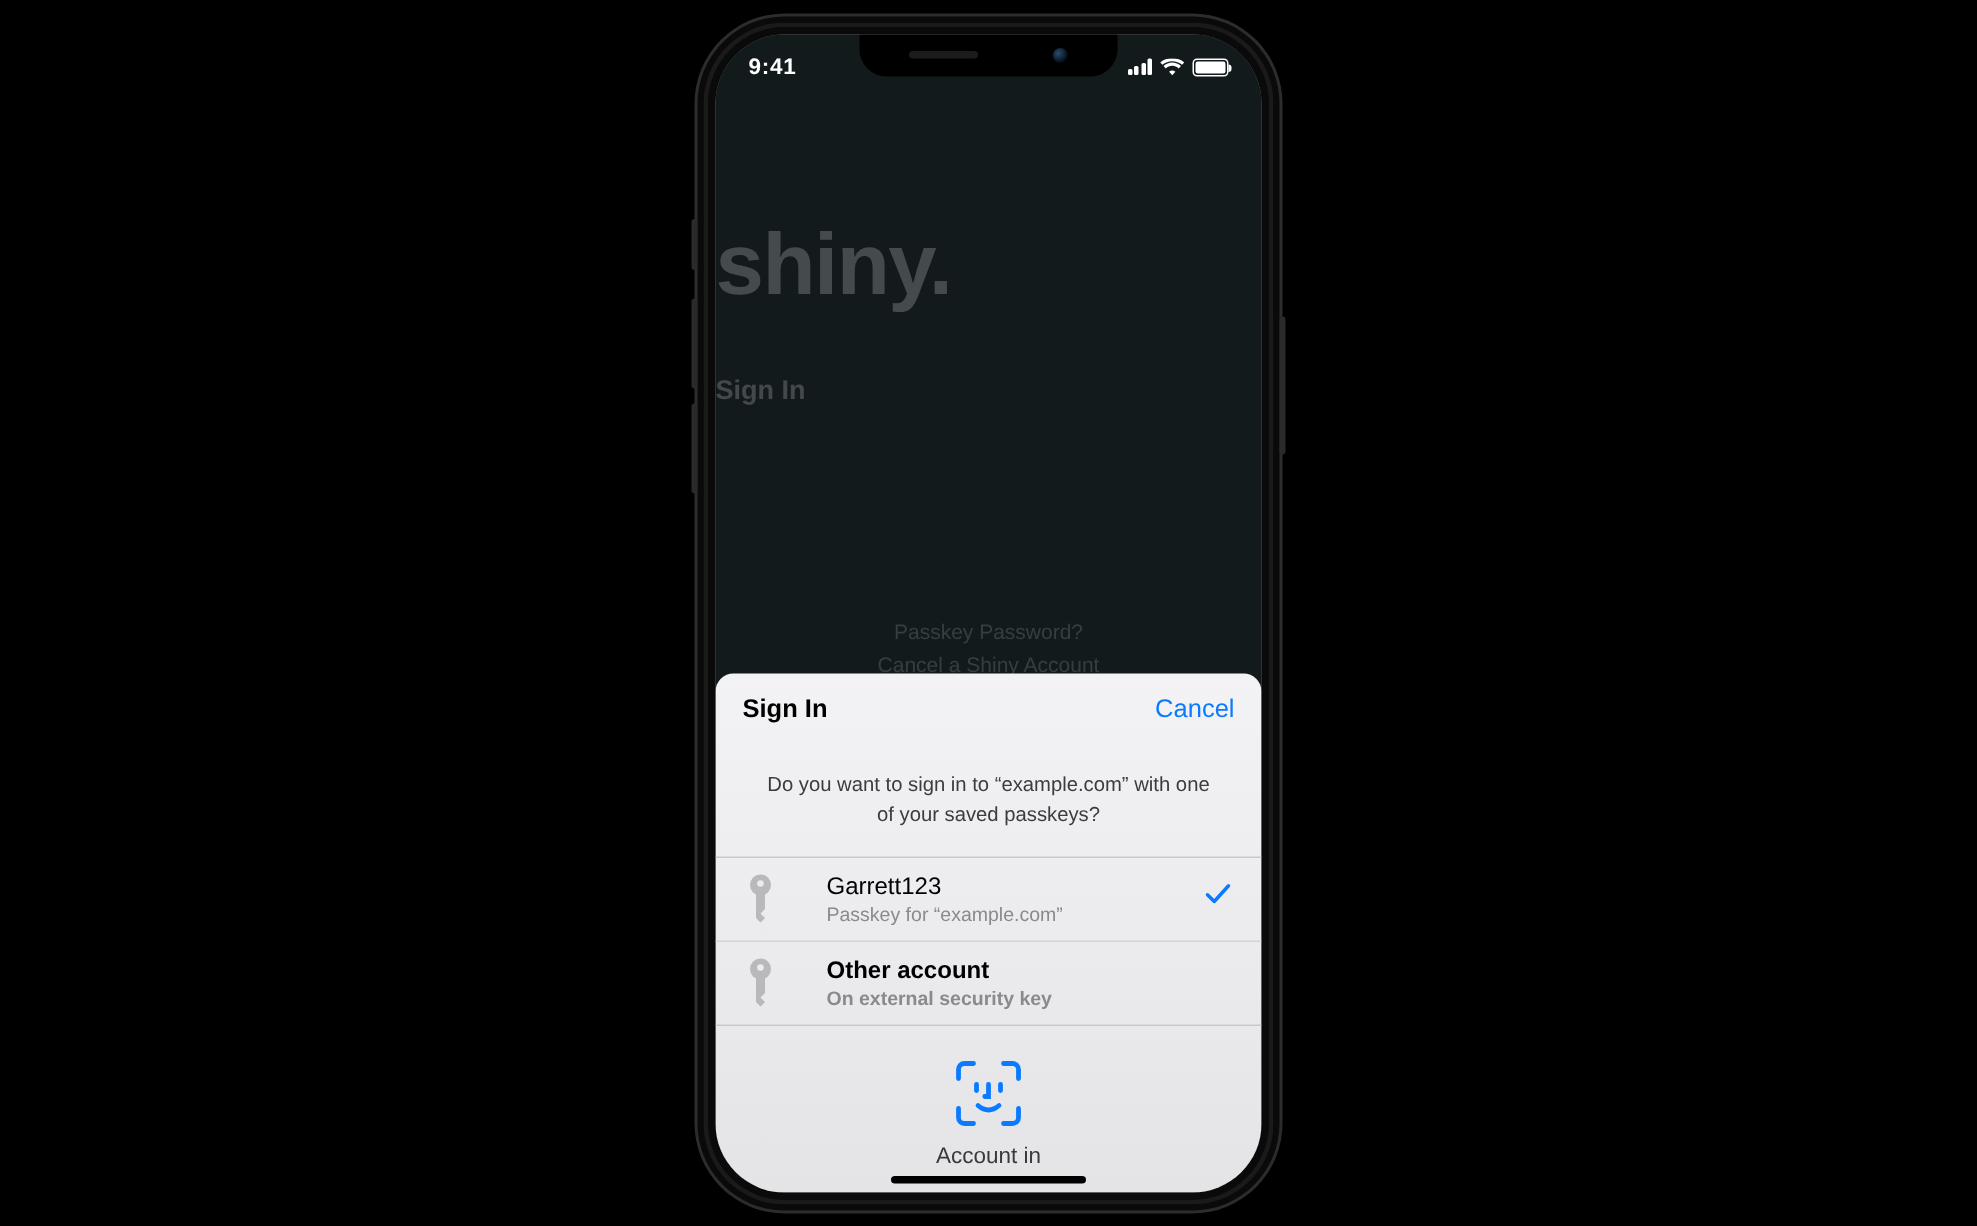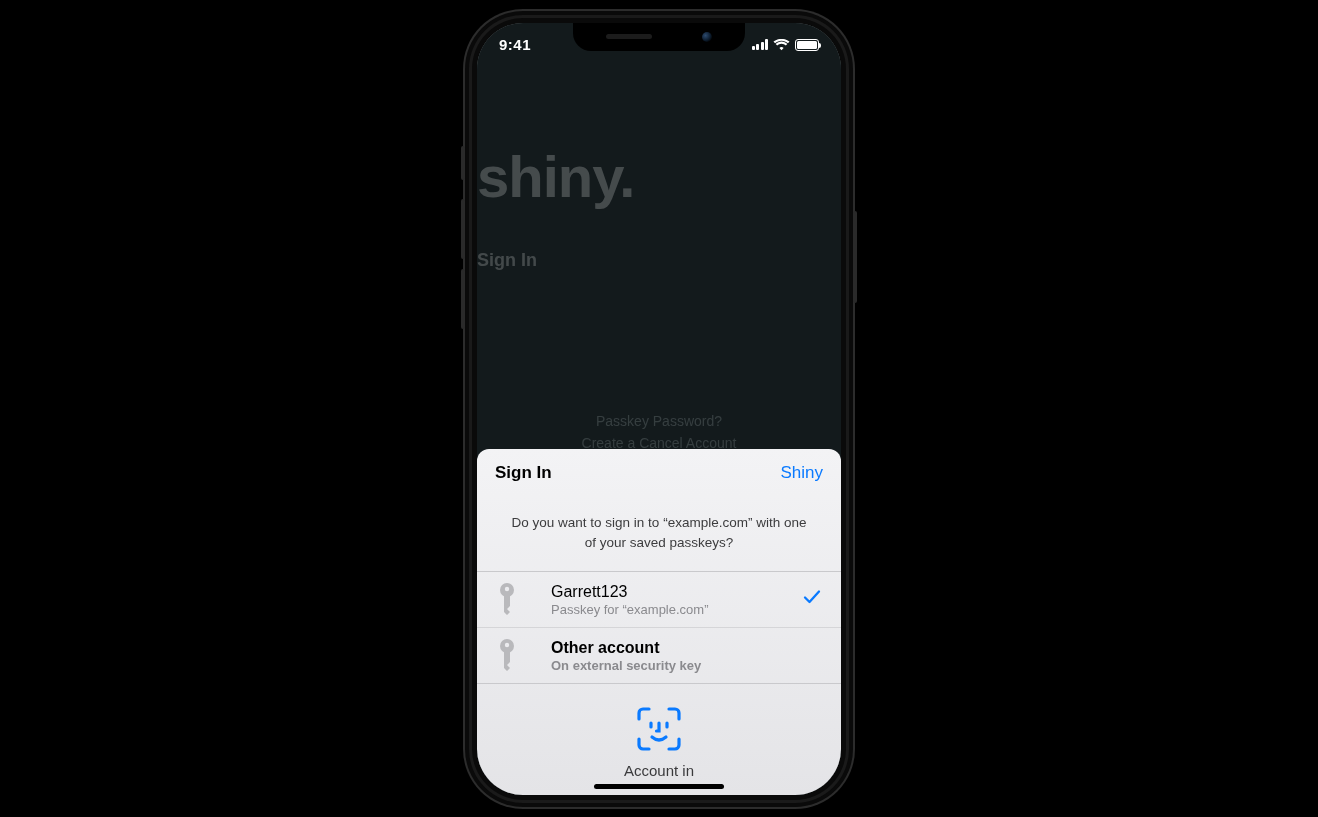--- a/index.html
+++ b/index.html
@@ -249,29 +249,29 @@
           <div class="battery-fill"></div>
         </div>
       </div>
     </div>
 
     <div class="app-bg">
       <div class="app-logo">shiny.</div>
       <div class="app-signin">Sign In</div>
       <div class="app-links">
         <div>Passkey Password?</div>
-        <div>Create a Cancel Account</div>
+        <div>Cancel a Shiny Account</div>
       </div>
       <div class="dim-overlay"></div>
     </div>
 
     <div class="sheet">
       <div class="sheet-header">
         <div class="sheet-title">Sign In</div>
-        <div class="sheet-cancel">Shiny</div>
+        <div class="sheet-cancel">Cancel</div>
       </div>
 
       <div class="sheet-prompt">Do you want to sign in to “example.com” with one of your saved passkeys?</div>
 
       <div class="account-list">
         <div class="account-row">
           <div class="key-icon">
             <svg width="22" height="34" viewBox="0 0 22 34">
               <circle cx="11" cy="8" r="7" fill="#b9b9bc"></circle>
               <circle cx="11" cy="7" r="2.2" fill="#ececef"></circle>

